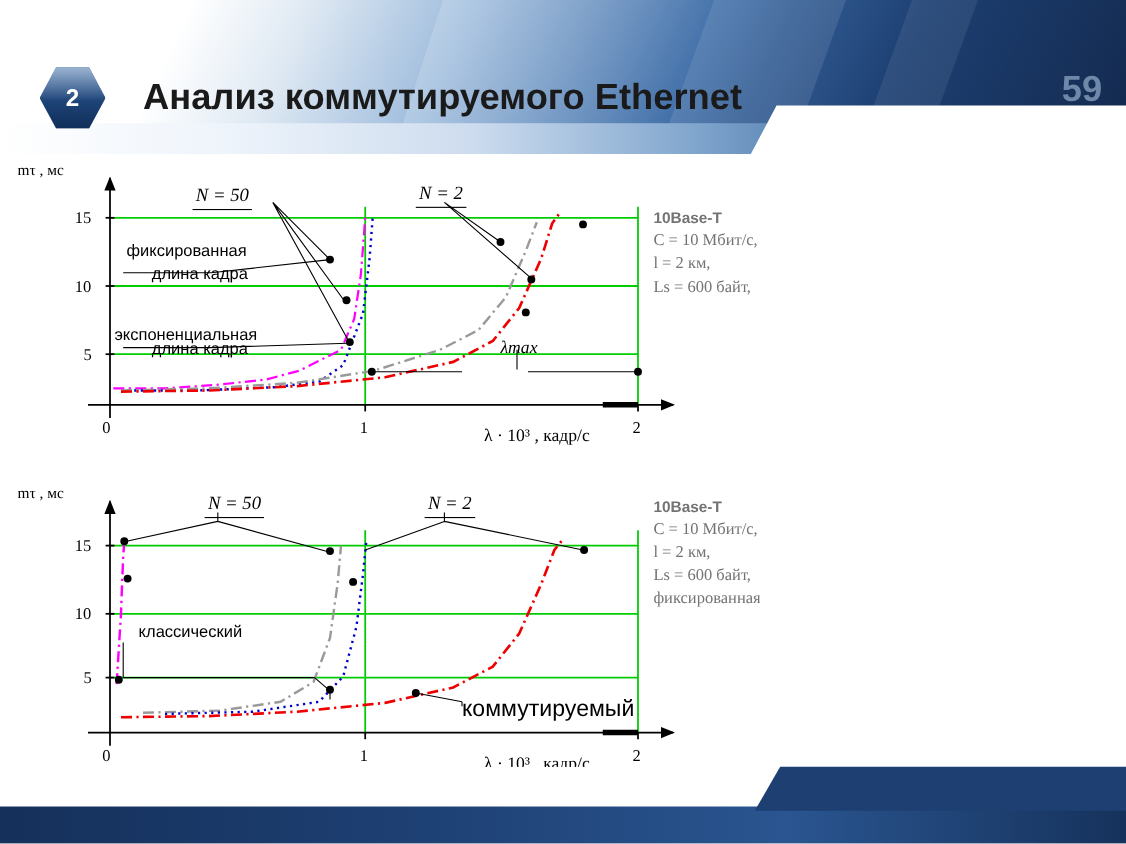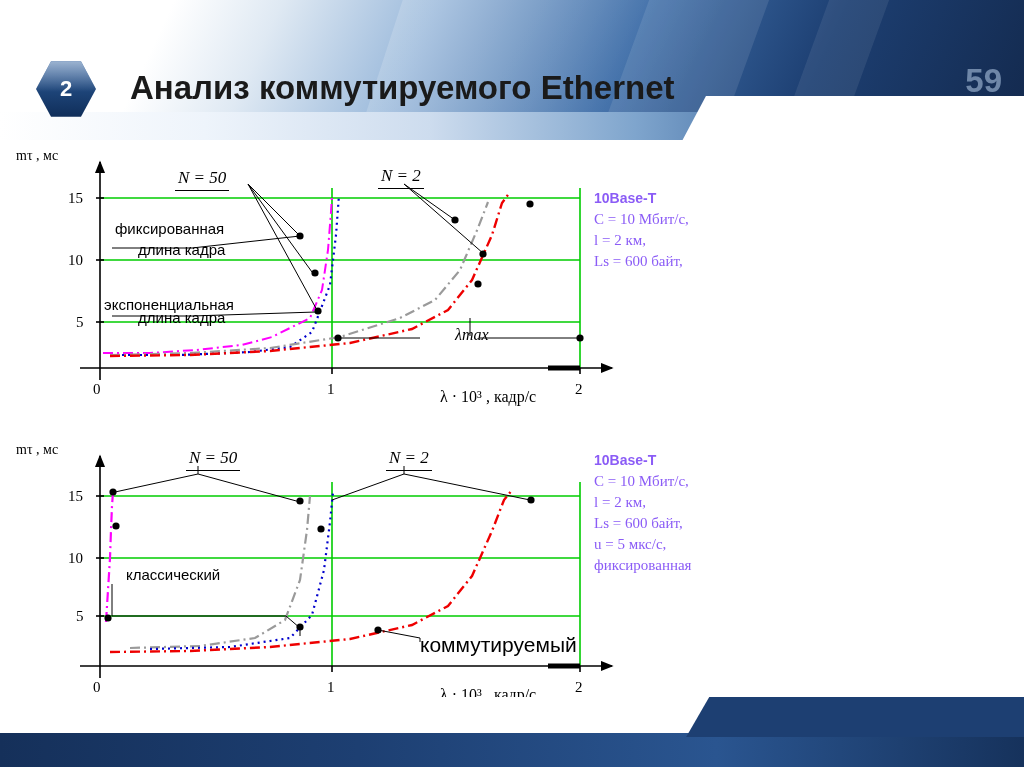--- a/index.html
+++ b/index.html
@@ -76,21 +76,21 @@
     position:absolute;left:0;bottom:34px;width:1024px;height:36px;background:#ffffff;
   }
   .footer-diag2{
     position:absolute;left:700px;bottom:30px;width:460px;height:48px;
     background:#1d3f72;transform:skewX(-30deg);
   }
 
   
   .chart{position:absolute;}
   .chart svg{display:block;}
-  .side-txt{position:absolute;font-family:"Liberation Serif", serif;font-size:15px;color:#8b5cf6;line-height:21px;}
+  .side-txt{position:absolute;font-family:"Liberation Serif", serif;font-size:15px;color:#737373;line-height:21px;}
 </style>
 </head>
 <body>
 
 <div class="header">
   <div class="header-bg"></div>
   <div class="header-stripe1"></div>
   <div class="header-stripe2"></div>
   <div class="header-stripe3"></div>
   <div class="header-band"></div>
@@ -176,21 +176,21 @@
   <div style="position:absolute;left:175px;top:28px;font-family:'Liberation Serif',serif;font-size:17px;font-style:italic;border-bottom:1px solid #000;padding:0 3px 2px 3px;">N = 50</div>
 
   <div style="position:absolute;left:378px;top:26px;font-family:'Liberation Serif',serif;font-size:17px;font-style:italic;border-bottom:1px solid #000;padding:0 3px 2px 3px;">N = 2</div>
 
   <div style="position:absolute;left:115px;top:80px;font-size:15px;">фиксированная</div>
   <div style="position:absolute;left:138px;top:101px;font-size:15px;">длина кадра</div>
 
   <div style="position:absolute;left:104px;top:156px;font-size:15px;">экспоненциальная</div>
   <div style="position:absolute;left:138px;top:169px;font-size:15px;">длина кадра</div>
 
-  <div style="position:absolute;left:455px;top:186px;font-family:'Liberation Serif',serif;font-size:16px;font-style:italic;">λmax</div>
+  <div style="position:absolute;left:455px;top:168px;font-family:'Liberation Serif',serif;font-size:16px;font-style:italic;">λmax</div>
 
   <div style="position:absolute;left:440px;top:248px;font-family:'Liberation Serif',serif;font-size:16px;">λ · 10³ , кадр/с</div>
 </div>
 
 <div class="side-txt" style="left:594px;top:188px;width:220px;">
   <div style="font-family:'Liberation Sans',sans-serif;font-size:14px;font-weight:bold;">10Base-T</div>
   <div>C = 10 Мбит/с,</div>
   <div>l = 2 км,</div>
   <div>Ls = 600 байт,</div>
 </div>
@@ -269,21 +269,20 @@
   <div style="position:absolute;left:420px;top:203px;font-size:21px;">коммутируемый</div>
 
   <div style="position:absolute;left:440px;top:256px;font-family:'Liberation Serif',serif;font-size:16px;">λ · 10³ , кадр/с</div>
 </div>
 
 <div class="side-txt" style="left:594px;top:450px;width:230px;">
   <div style="font-family:'Liberation Sans',sans-serif;font-size:14px;font-weight:bold;">10Base-T</div>
   <div>C = 10 Мбит/с,</div>
   <div>l = 2 км,</div>
   <div>Ls = 600 байт,</div>
-  <div>u = 5 мкс/с,</div>
   <div>фиксированная</div>
 </div>
 
 <div class="footer-wrap">
   <div class="footer-bar"></div>
   <div class="footer-white"></div>
   <div class="footer-diag2"></div>
 </div>
 
 </body></html>

